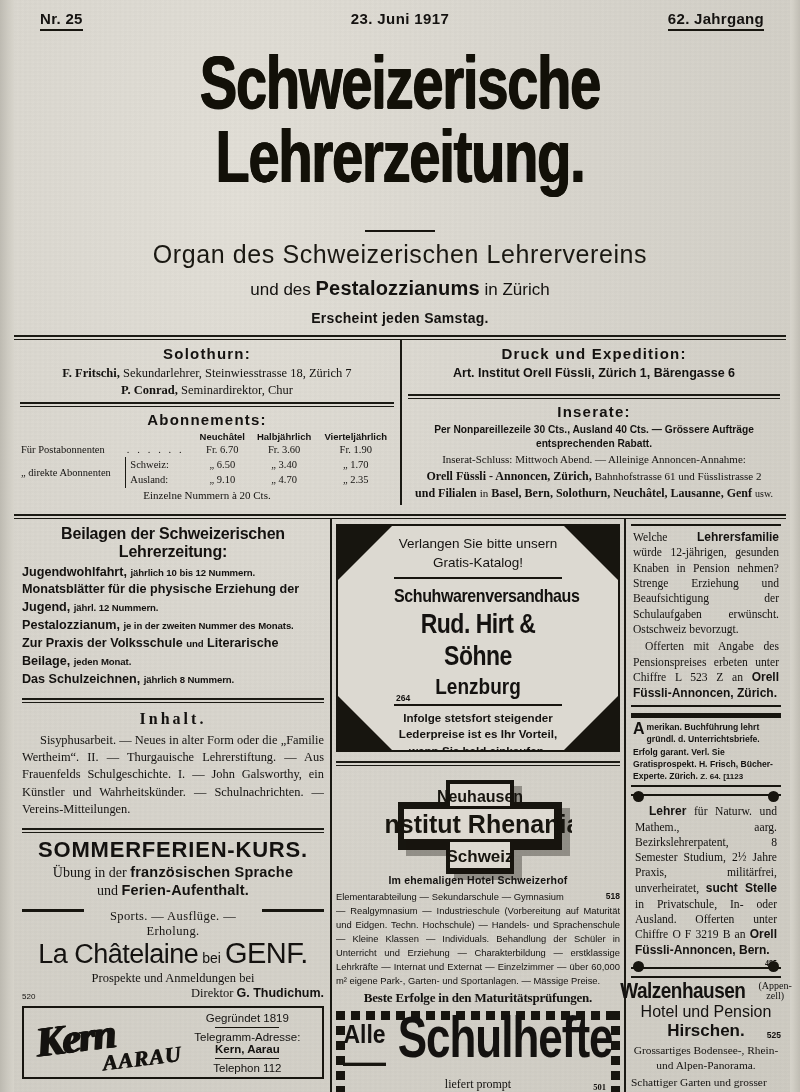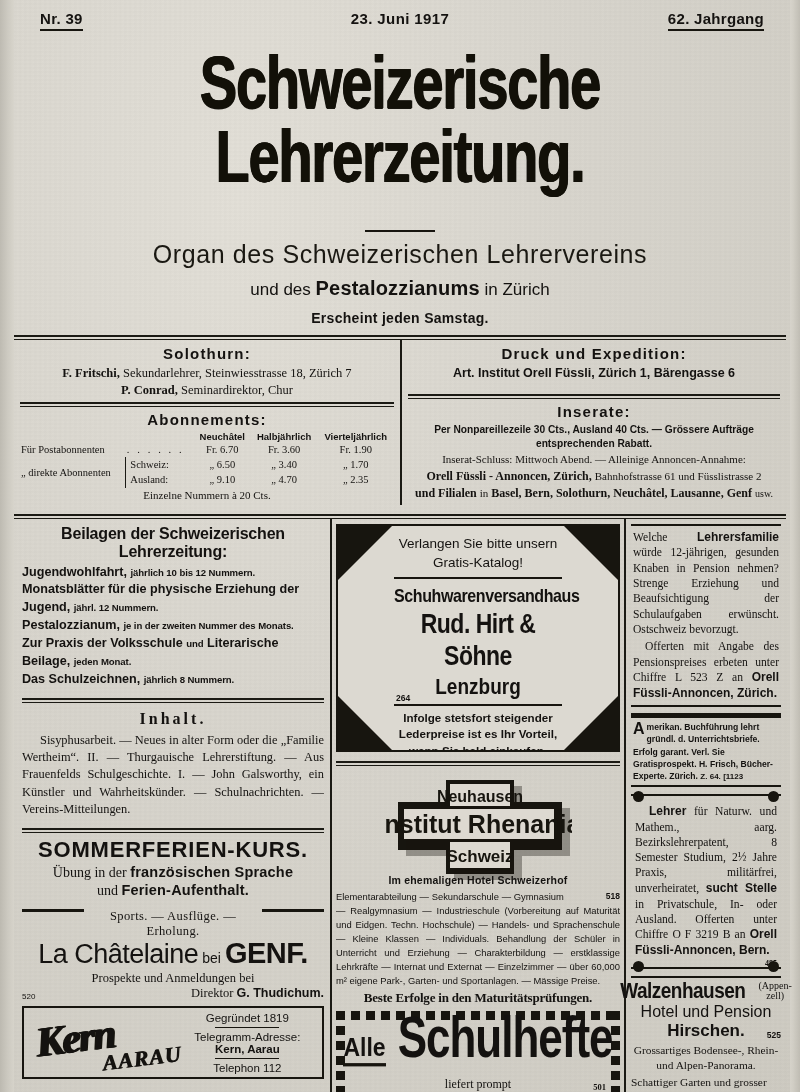--- a/index.html
+++ b/index.html
@@ -99,21 +99,21 @@
   .sfk{text-align:center;font-family:"Liberation Sans",sans-serif;font-weight:bold;
      font-size:22px;letter-spacing:.8px;margin-top:4px;}
   .sfk2{text-align:center;font-size:14px;margin-top:1px;}
   .sfk2 b{font-family:"Liberation Sans",sans-serif;font-size:14.5px;letter-spacing:.2px;}
   .sfk3{display:flex;align-items:flex-start;margin:10px 0 0;}
   .sfk3 .bar{flex:0 0 62px;border-bottom:3.5px solid #17150f;}
   .sfk3 .txt{flex:1;text-align:center;font-size:12.5px;letter-spacing:.4px;}
   .chat{text-align:center;margin-top:-2px;}
   .chat .l{font-family:"Liberation Sans",sans-serif;font-size:27px;letter-spacing:-.5px;}
   .chat .b1{font-size:14px;font-family:"Liberation Sans",sans-serif;}
-  .chat .g{font-family:"Liberation Sans",sans-serif;font-weight:bold;font-size:29px;letter-spacing:-.5px;}
+  .chat .g{font-family:"Liberation Sans",sans-serif;font-weight:normal;font-size:29px;letter-spacing:-.5px;}
   .prosp{font-size:12.5px;text-align:center;margin-top:1px;}
   .prospR{font-size:12.5px;text-align:right;}
   .prospR b{font-family:"Liberation Sans",sans-serif;font-weight:bold;}
   .num{font-size:8px;font-family:"Liberation Sans",sans-serif;}
 
   
   .kernbox{border:2.2px solid #17150f;margin-top:5px;padding:4px 6px 3px;position:relative;}
   .kerntop{display:flex;}
   .kernlogo{width:52%;padding-top:2px;}
   .kernlogo .k1{font-family:"Liberation Serif",serif;font-style:italic;font-weight:bold;
@@ -160,21 +160,21 @@
 
   
   .shBox{position:relative;margin-top:5px;height:108px;box-sizing:border-box;
      padding:13px 14px 4px;}
   .dashT,.dashB{position:absolute;left:0;right:0;height:9px;
      background:repeating-linear-gradient(90deg,#17150f 0 9px,transparent 9px 15px);}
   .dashT{top:0;}
   .dashL,.dashR{position:absolute;top:0;bottom:0;width:9px;
      background:repeating-linear-gradient(180deg,#17150f 0 9px,transparent 9px 15px);}
   .dashL{left:0;}.dashR{right:0;}
-  .shRow{display:flex;align-items:flex-end;justify-content:center;gap:12px;}
+  .shRow{display:flex;justify-content:center;gap:12px;}
   .shAlle{font-family:"Liberation Sans",sans-serif;font-weight:bold;font-size:23px;
      border-bottom:3px solid #17150f;line-height:1;padding-bottom:2px;transform:scaleY(1.1);}
   .shBig{font-family:"Liberation Sans",sans-serif;font-weight:bold;font-size:44px;
      letter-spacing:-1px;line-height:.92;transform:scaleY(1.3);transform-origin:bottom;}
   .shLief{text-align:center;font-size:12px;margin-top:12px;position:relative;}
   .shLief .nn{position:absolute;right:0;bottom:0;font-size:8.5px;font-weight:bold;}
   .shFoot{display:flex;justify-content:space-between;align-items:baseline;
      font-family:"Liberation Sans",sans-serif;font-weight:bold;font-size:19px;
      letter-spacing:-.5px;margin-top:1px;transform:scaleY(1.12);}
 
@@ -210,21 +210,21 @@
 </head>
 <body>
 
 <div class="page">
   <div class="edgeL"></div>
   <div class="edgeR"></div>
 
   <div class="sheet">
 
     <div class="topbar">
-      <div class="nr">Nr. 39</div>
+      <div class="nr">Nr. 25</div>
       <div class="dt">23. Juni 1917</div>
       <div class="jg">62. Jahrgang</div>
     </div>
 
     <div class="mast">Schweizerische Lehrerzeitung.</div>
     <div style="height:42px"></div>
     <div class="mastrule"></div>
     <div class="sub1">Organ des Schweizerischen Lehrervereins</div>
     <div class="sub2">
       <span>und des</span>

